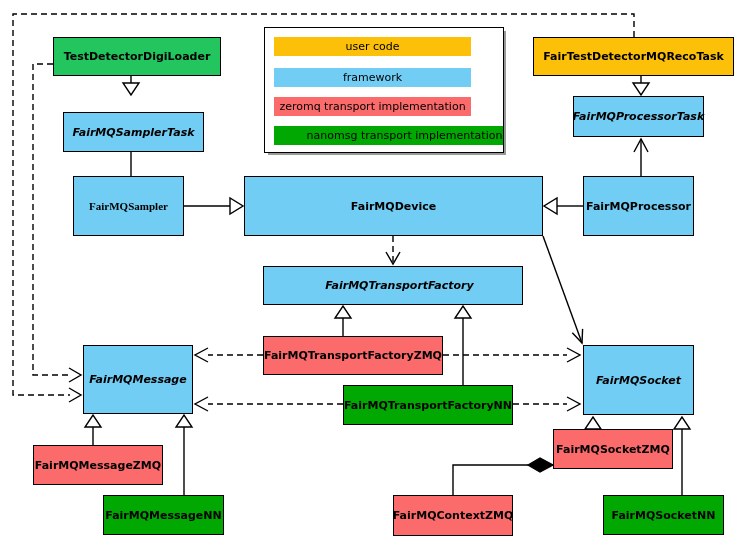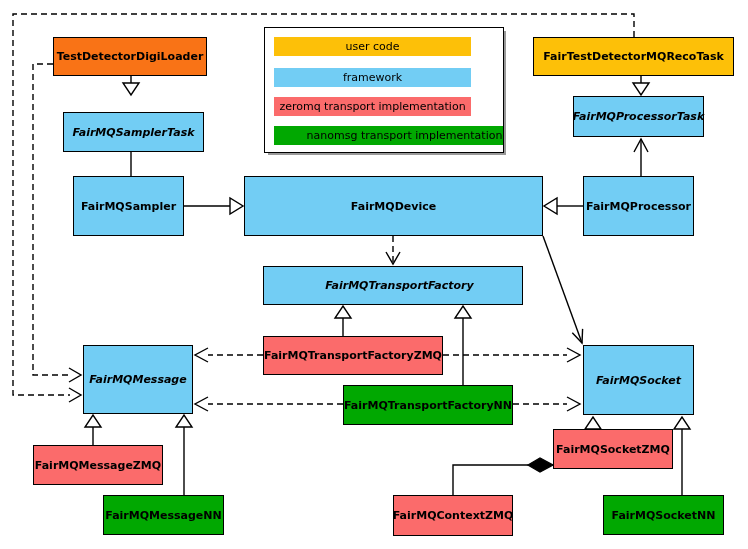--- a/index.html
+++ b/index.html
@@ -139,29 +139,29 @@
     </g>
   </svg>
 
   <div class="legend">
     <div class="bar" style="top: 9px; background: rgb(253, 192, 8);">user code</div>
     <div class="bar" style="top: 40px; background: rgb(114, 205, 244);">framework</div>
     <div class="bar" style="top: 69px; background: rgb(251, 107, 107);">zeromq transport implementation</div>
     <div class="bar" style="top: 98px; background: rgb(1, 168, 1); padding-left: 32px;">nanomsg transport implementation</div>
   </div>
 
-  <div class="node" style="left: 53px; top: 37px; width: 154px; height: 39px; background: #f97316;">TestDetectorDigiLoader</div>
+  <div class="node" style="left: 53px; top: 37px; width: 168px; height: 39px; background: #22c55e;">TestDetectorDigiLoader</div>
 
   <div class="node" style="left: 533px; top: 37px; width: 201px; height: 39px; background: rgb(253, 192, 8);">FairTestDetectorMQRecoTask</div>
 
   <div class="node abstract" style="left: 63px; top: 96px; width: 141px; height: 40px; background: rgb(114, 205, 244); margin-top: 16px;">FairMQSamplerTask</div>
 
   <div class="node abstract" style="left: 573px; top: 96px; width: 131px; height: 41px; background: rgb(114, 205, 244);">FairMQProcessorTask</div>
 
-  <div class="node" style="left: 73px; top: 176px; width: 111px; height: 60px; background: rgb(114, 205, 244);">FairMQSampler</div>
+  <div class="node" style="left: 73px; top: 176px; width: 111px; height: 60px; background: rgb(114, 205, 244); font-family: Liberation Serif, serif;">FairMQSampler</div>
 
   <div class="node" style="left: 244px; top: 176px; width: 299px; height: 60px; background: rgb(114, 205, 244);">FairMQDevice</div>
 
   <div class="node" style="left: 583px; top: 176px; width: 111px; height: 60px; background: rgb(114, 205, 244);">FairMQProcessor</div>
 
   <div class="node abstract" style="left: 263px; top: 266px; width: 260px; height: 39px; background: rgb(114, 205, 244); padding-left: 13px;">FairMQTransportFactory</div>
 
   <div class="node" style="left: 263px; top: 336px; width: 180px; height: 39px; background: rgb(251, 107, 107);">FairMQTransportFactoryZMQ</div>
 
   <div class="node" style="left: 343px; top: 385px; width: 170px; height: 40px; background: rgb(1, 168, 1);">FairMQTransportFactoryNN</div>

